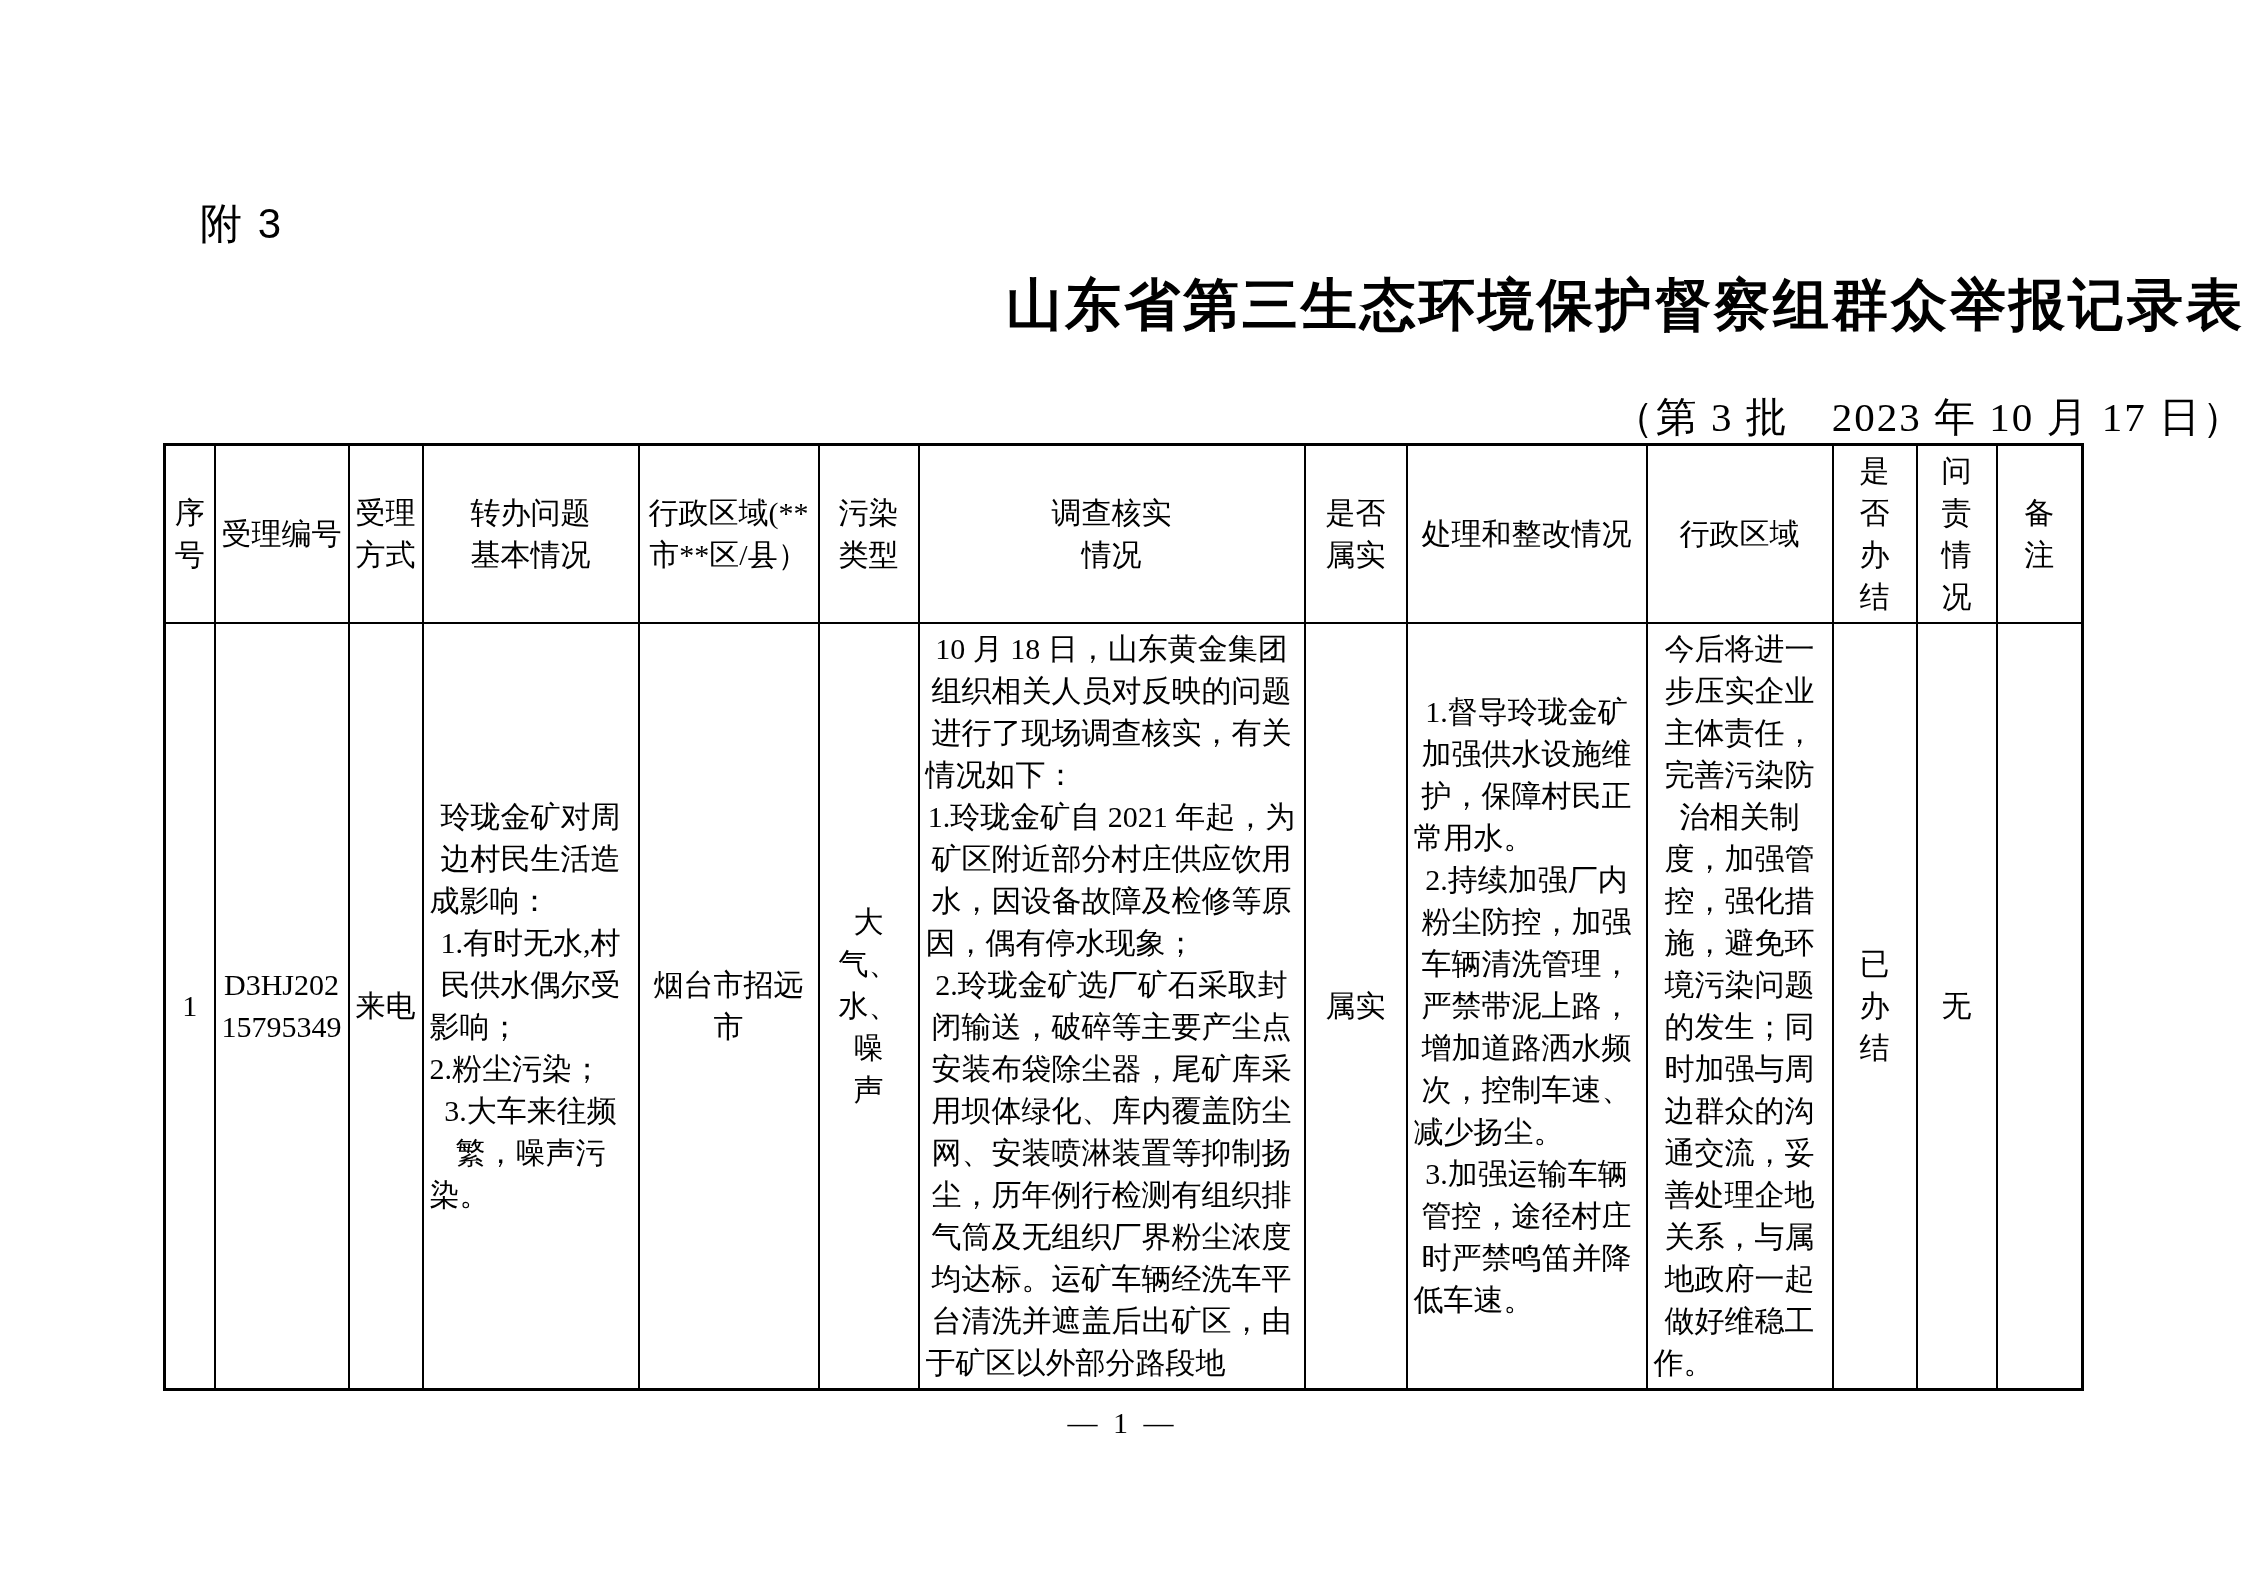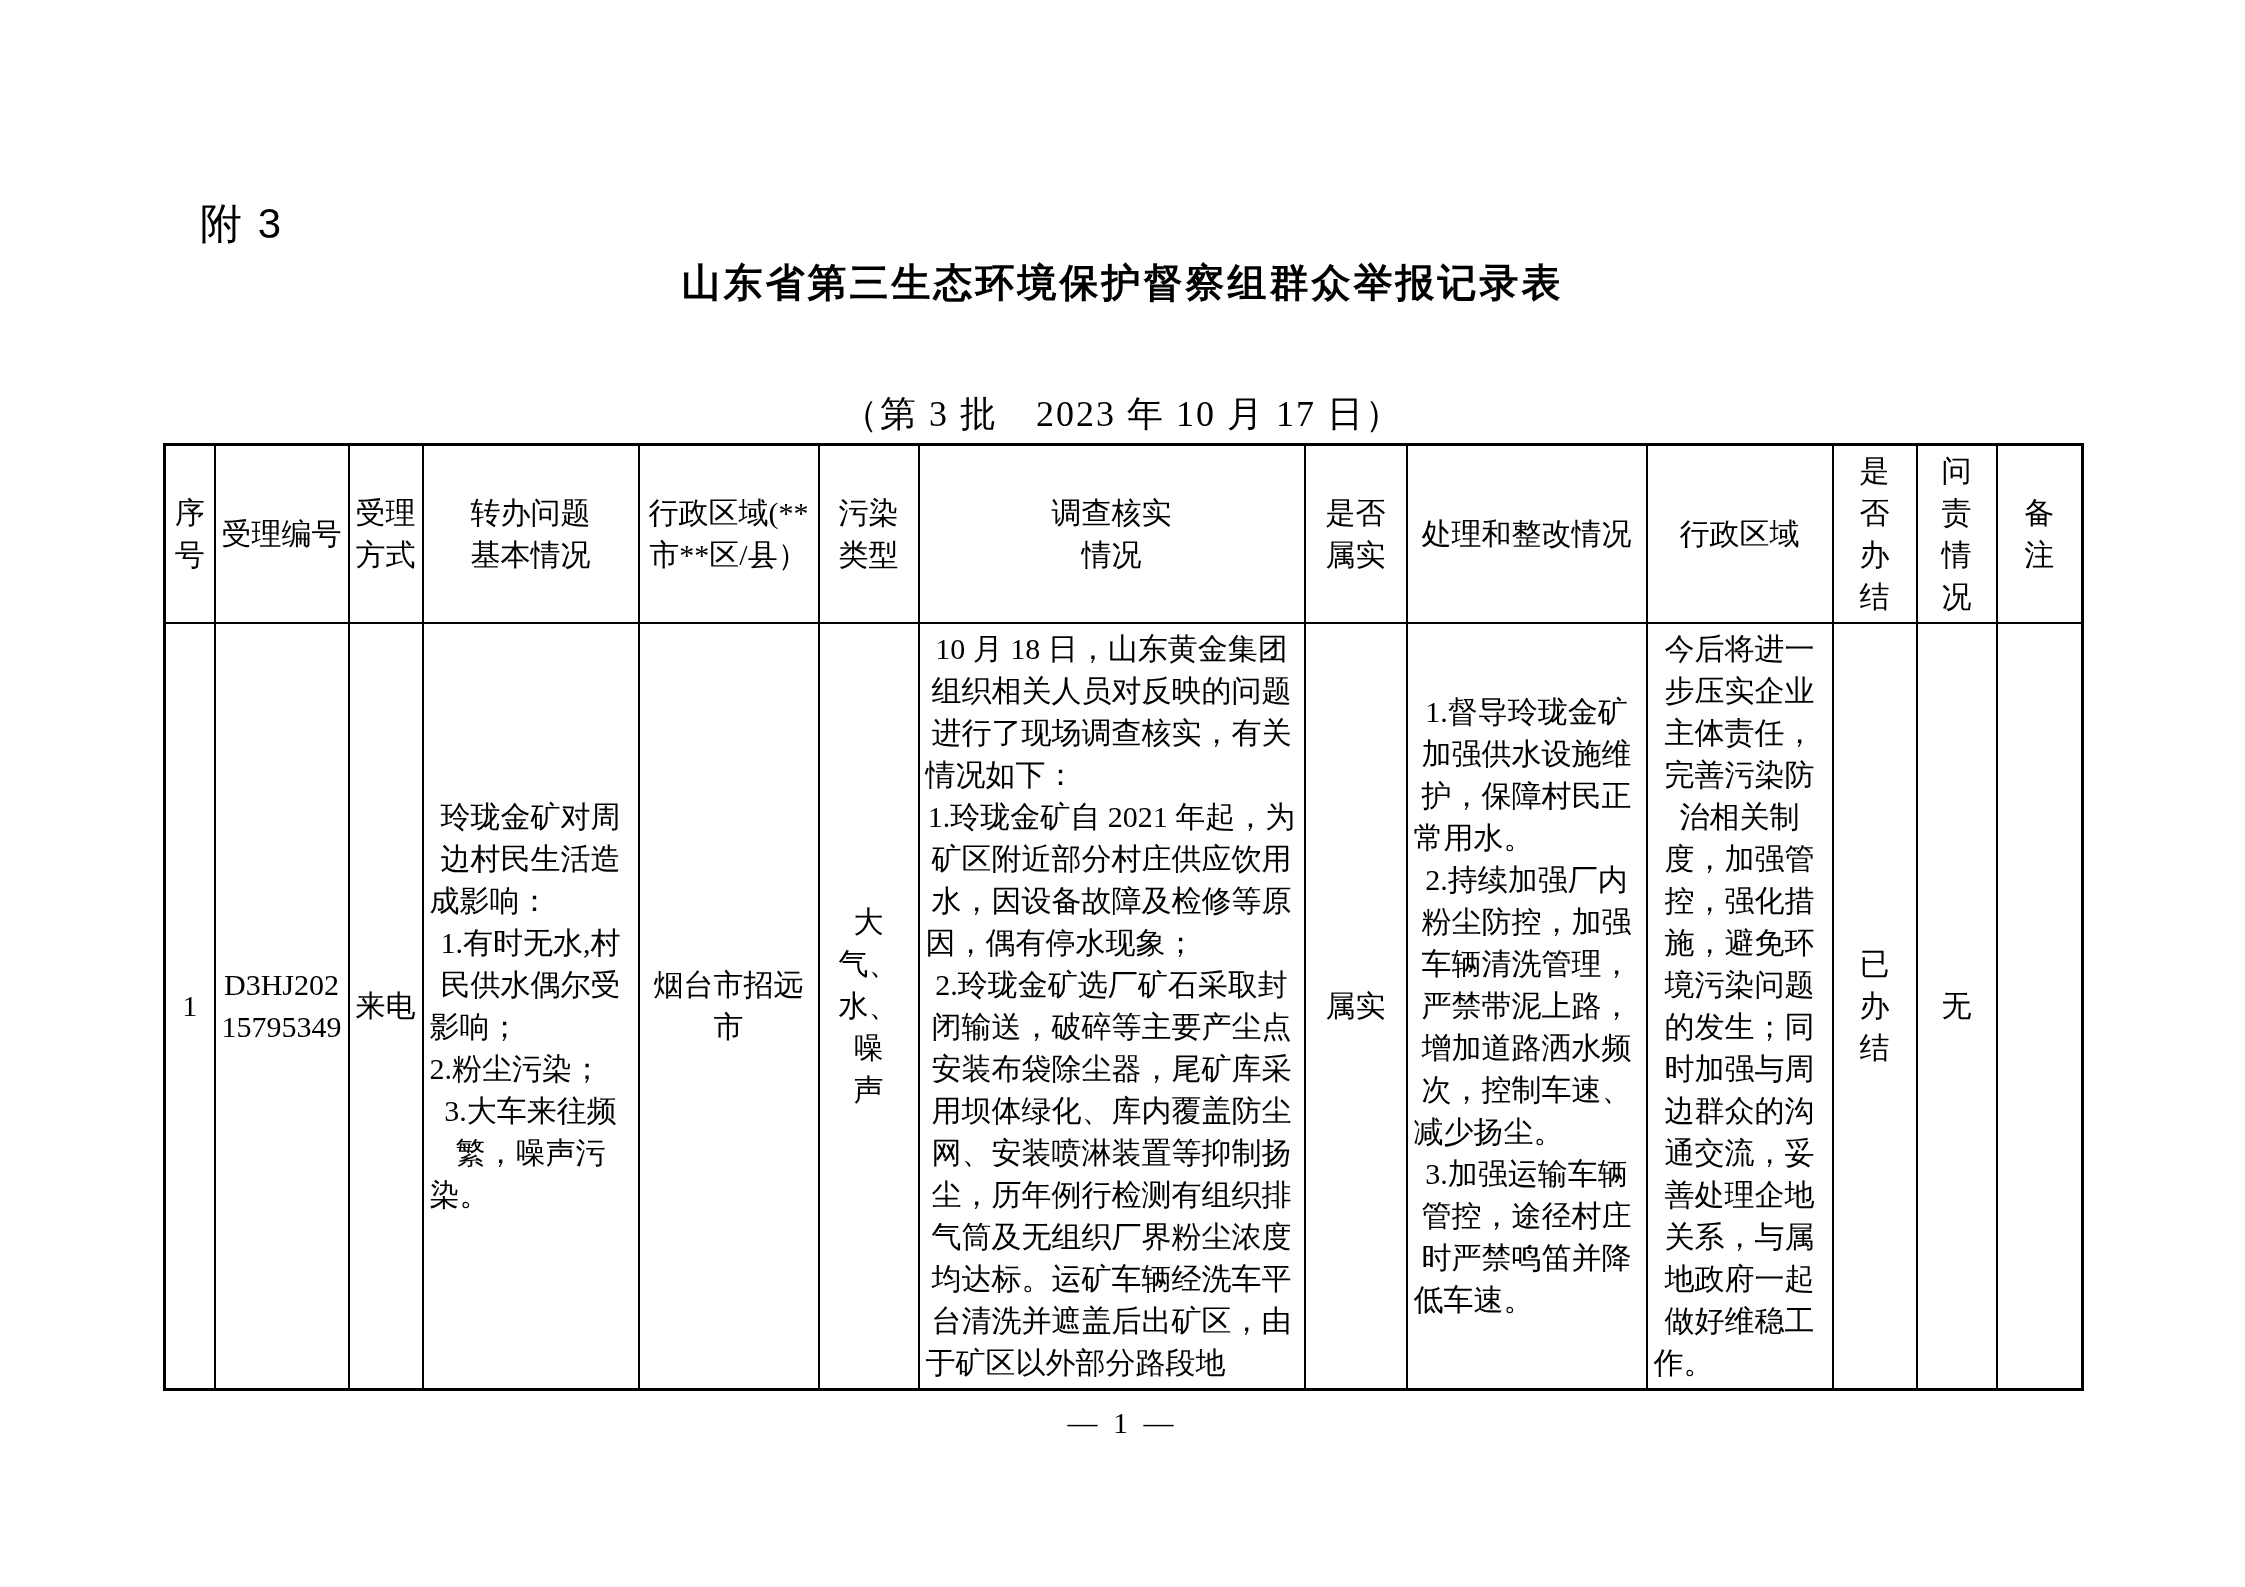--- a/index.html
+++ b/index.html
@@ -7,28 +7,28 @@
     width:2245px;height:1587px;background:#ffffff;color:#000;
     font-family:"Liberation Serif","DejaVu Serif",serif;
     position:relative;overflow:hidden;
   }
   .attachment{
     position:absolute;left:200px;top:196px;
     font-family:"Liberation Sans","DejaVu Sans",sans-serif;
     font-size:42px;letter-spacing:2px;
   }
   .doc-title{
-    position:absolute;left:0;top:256px;width:100%;
-    text-align:center;
+    position:absolute;left:0;top:268px;width:100%;
+    text-align:right;
     font-family:"Liberation Sans","DejaVu Sans",sans-serif;
-    font-weight:bold;font-size:39px;letter-spacing:3px;
+    font-weight:bold;font-size:56px;letter-spacing:3px;
   }
   .doc-subtitle{
     position:absolute;left:0;top:390px;width:100%;
-    text-align:center;font-size:36px;letter-spacing:2px;
+    text-align:right;font-size:41px;letter-spacing:2px;
   }
   table.report{
     position:absolute;left:163px;top:443px;
     border-collapse:collapse;table-layout:fixed;
     width:1918px;
     border:3px solid #000;
   }
   table.report td{
     border:2px solid #000;
     font-size:30px;line-height:42px;

